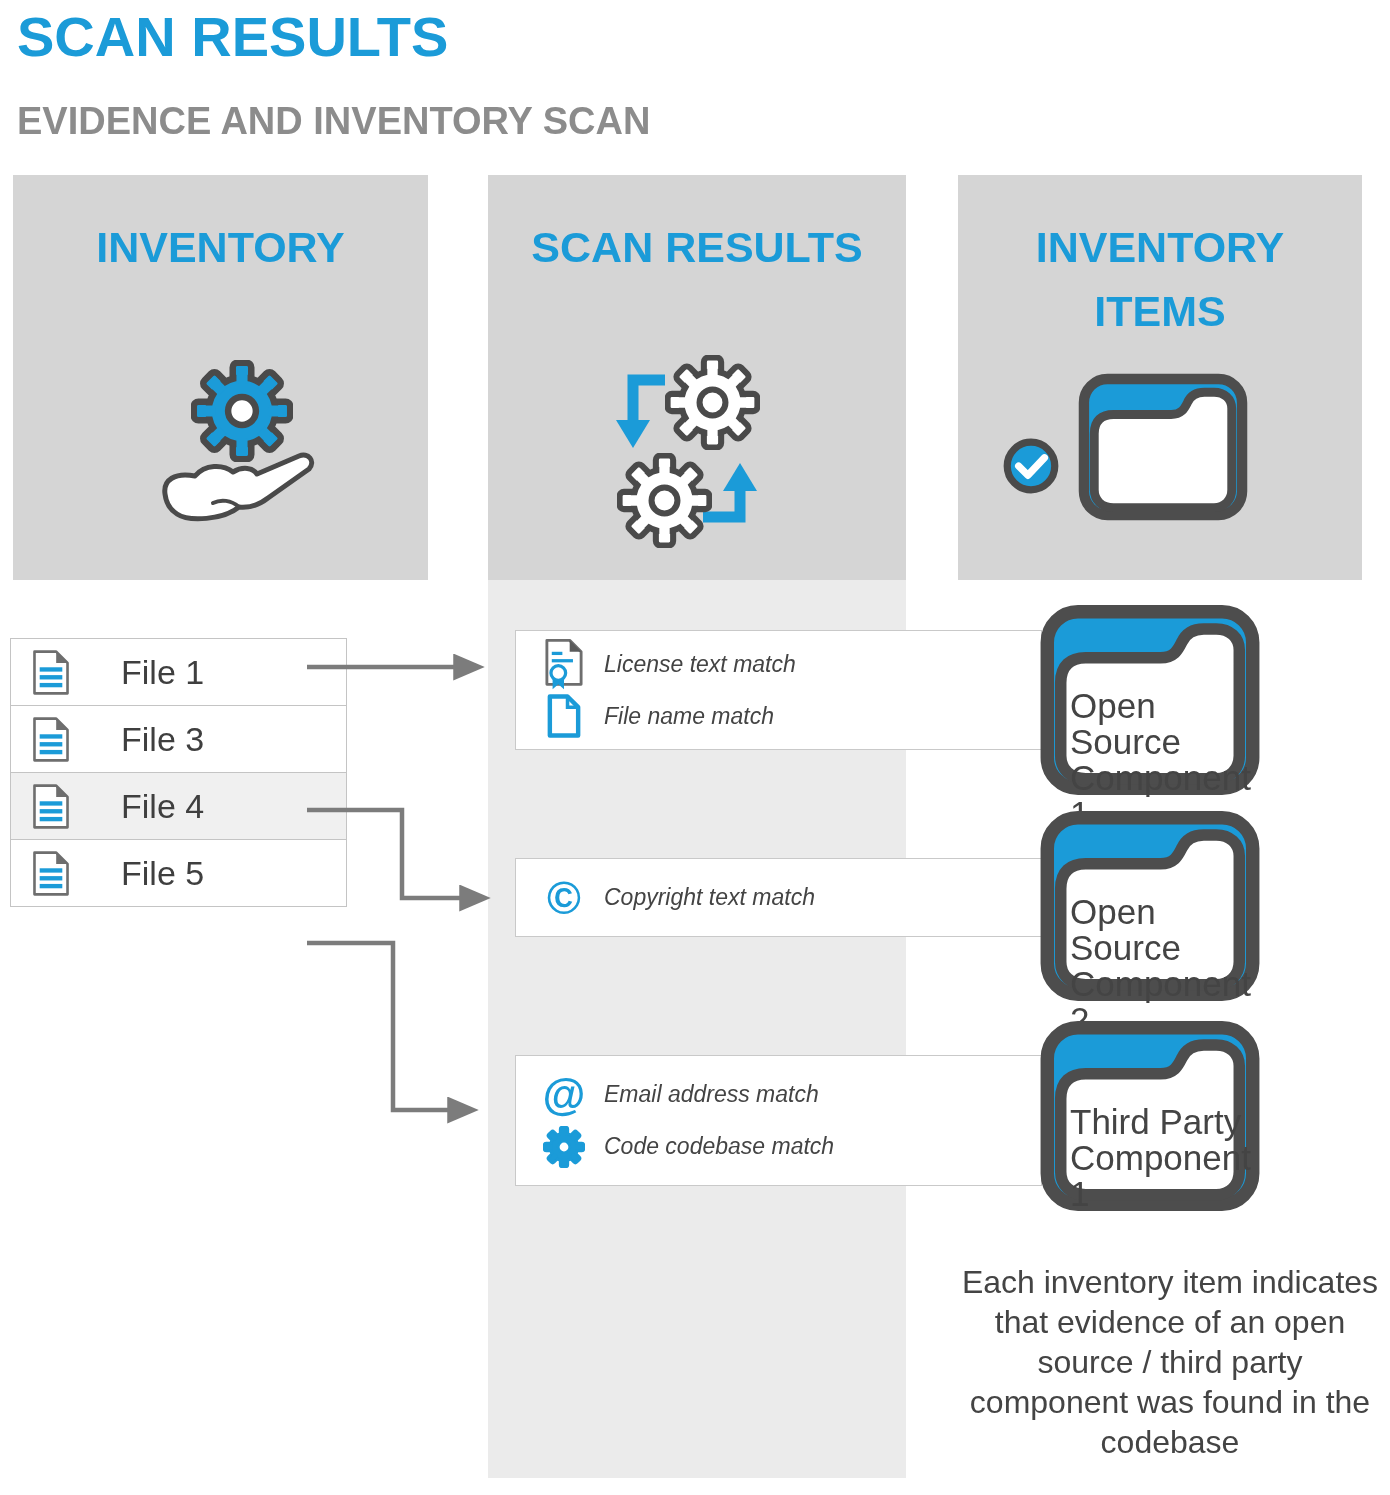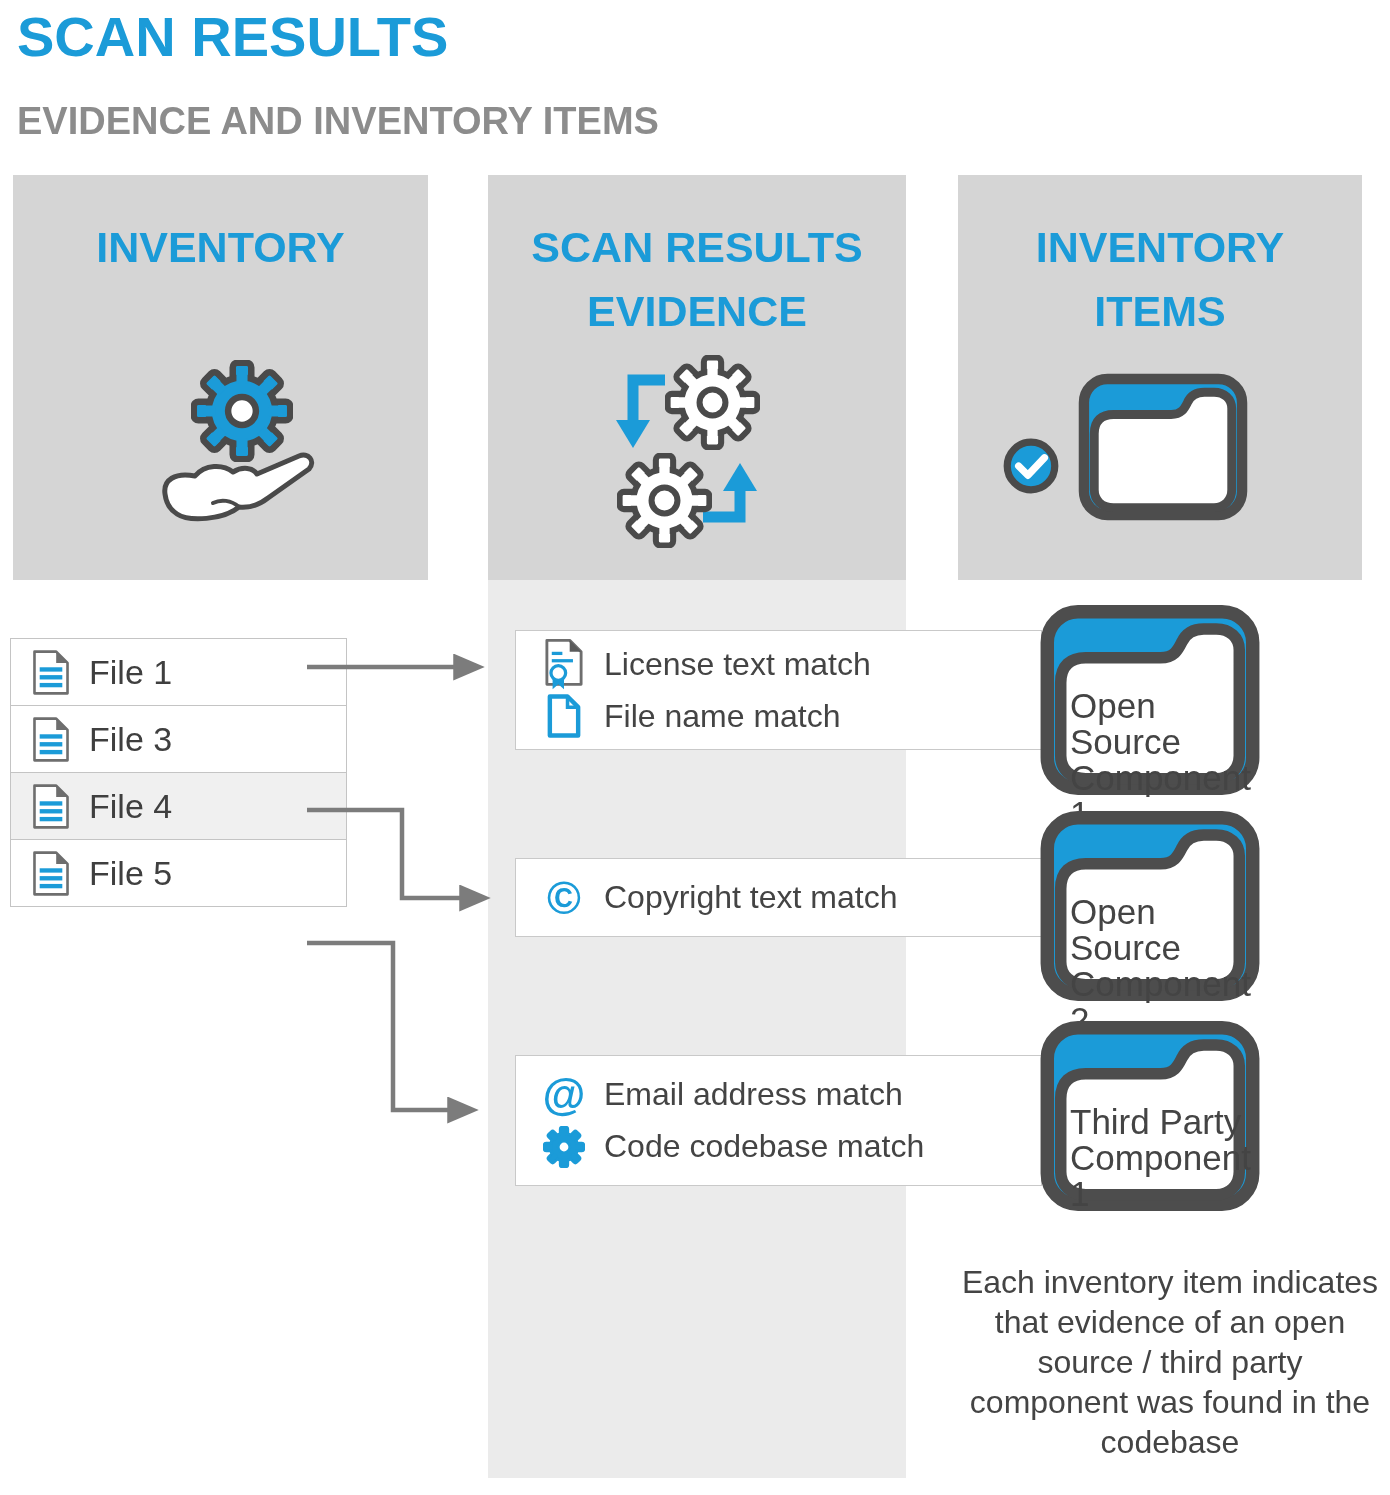--- a/index.html
+++ b/index.html
@@ -25,31 +25,31 @@
 
   
   .mid-body { left:488px; top:580px; width:418px; height:898px; background:#ebebeb; }
 
   
   .file-list { left:10px; top:638px; width:335px; border:1px solid #c4c4c4; background:#fff; }
   .file-row { display:flex; align-items:center; height:66px; padding-left:20px; gap:18px;
               border-bottom:1px solid #c4c4c4; background:#fff; }
   .file-row:last-child { border-bottom:none; }
   .file-row.alt { background:#f0f0f0; }
-  .file-label { font-size:34px; color:#3f3f3f; }
+  .file-label { font-size:34px; color:#3f3f3f;margin-left:32px; }
 
   
   .ev-box { left:515px; width:527px; background:#fff; border:1px solid #c9c9c9;
             box-sizing:border-box; display:flex; flex-direction:column; justify-content:center; }
   .ev-1 { top:630px;  height:120px; }
   .ev-2 { top:858px;  height:79px;  }
   .ev-3 { top:1055px; height:131px; }
   .ev-row { display:flex; align-items:center; gap:16px; padding-left:24px; height:52px; }
   .ev-icon-cell { width:48px; display:flex; justify-content:center; align-items:center; }
-  .ev-label { font-size:32px; color:#444; white-space:nowrap; }
+  .ev-label { font-size:23px; color:#444; white-space:nowrap;font-style:italic; }
   .glyph-icon { color:#1b9bd8; font-weight:bold; }
   .copyright-glyph { font-size:46px; line-height:46px; }
   .email-glyph { font-size:44px; line-height:44px; }
 
   
   .folder { left:1038px; width:224px; height:192px; }
   .f1 { top:604px; } .f2 { top:810px; } .f3 { top:1020px; }
   .folder svg { position:absolute; left:0; top:0; }
   .folder-label { position:absolute; left:32px; top:84px; width:176px;
                   font-size:35px; line-height:36px; color:#444; }
@@ -114,41 +114,40 @@
       <rect x="10" y="22" width="26" height="5" fill="#1b9bd8"></rect>
       <rect x="10" y="31" width="26" height="5" fill="#1b9bd8"></rect>
       <rect x="10" y="40" width="26" height="5" fill="#1b9bd8"></rect>
     </symbol>
   </defs>
 </svg>
 
 <div class="page">
 
   <div class="abs title">SCAN RESULTS</div>
-  <div class="abs subtitle">EVIDENCE AND INVENTORY ITEMS</div>
+  <div class="abs subtitle">EVIDENCE AND INVENTORY SCAN</div>
 
   <div class="abs mid-body"></div>
 
   <div class="abs col-box l">
     <div class="col-title">INVENTORY</div>
     <svg class="abs codebase-icon" width="200" height="170" viewBox="0 0 200 170">
       <use href="#gear" x="48" y="2" width="102" height="102" style="--gf:#1b9bd8"></use>
       <g transform="translate(8,98)">
         <path d="M 14 38 C 12 24 24 16 44 20 C 54 8 72 8 82 16 C 92 10 102 12 106 18 L 148 0
                  C 157 -4 165 5 158 13 L 117 42 C 108 49 98 52 88 51 C 72 64 38 66 26 58
                  C 18 53 15 46 14 38 Z" fill="#fff" stroke="#4a4a4a" stroke-width="5" stroke-linejoin="round"></path>
         <path d="M 88 51 C 80 44 70 43 62 47" fill="none" stroke="#4a4a4a" stroke-width="4" stroke-linecap="round"></path>
       </g>
     </svg>
   </div>
 
   <div class="abs col-box m">
     <div class="col-title">
       <div>SCAN RESULTS</div>
-      <div>EVIDENCE</div>
     </div>
     <svg class="abs scan-icon" width="210" height="210" viewBox="0 0 210 210">
       <path d="M 62 30 L 30 30 L 30 72" fill="none" stroke="#1b9bd8" stroke-width="11"></path>
       <polygon points="13,70 47,70 30,98" fill="#1b9bd8"></polygon>
       <path d="M 100 167 L 137 167 L 137 140" fill="none" stroke="#1b9bd8" stroke-width="11"></path>
       <polygon points="120,141 154,141 137,113" fill="#1b9bd8"></polygon>
       <use href="#gear" x="62" y="5" width="95" height="95"></use>
       <use href="#gear" x="14" y="103" width="95" height="95"></use>
     </svg>
   </div>

